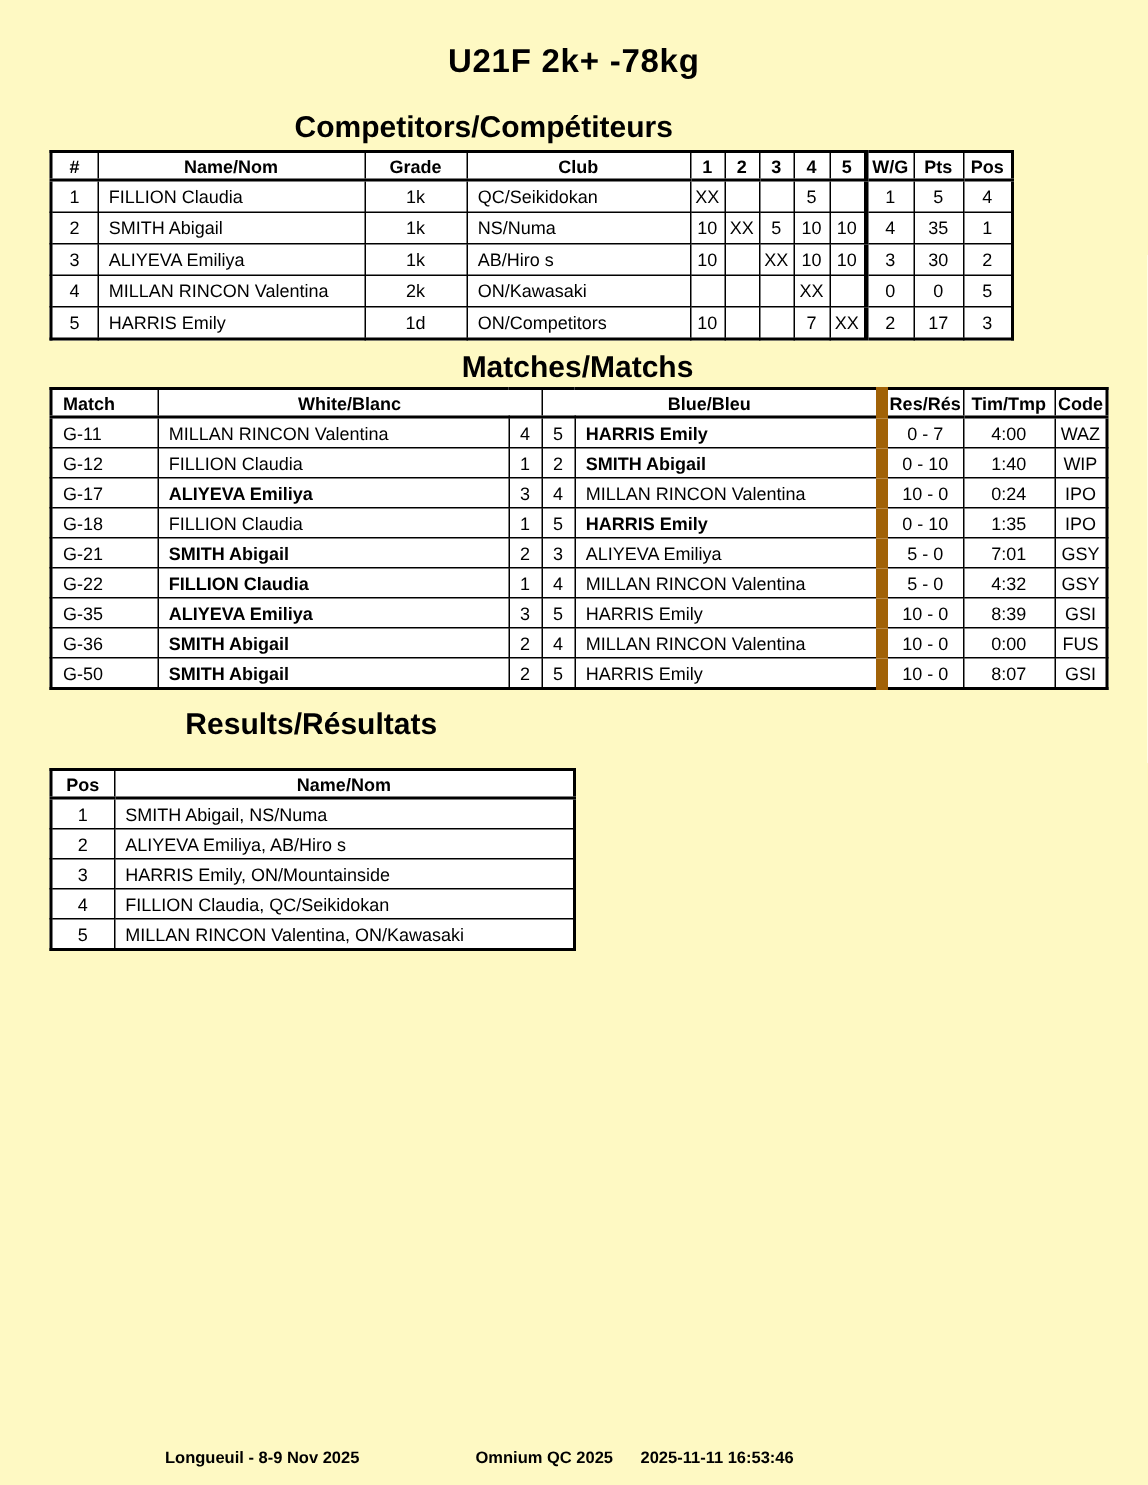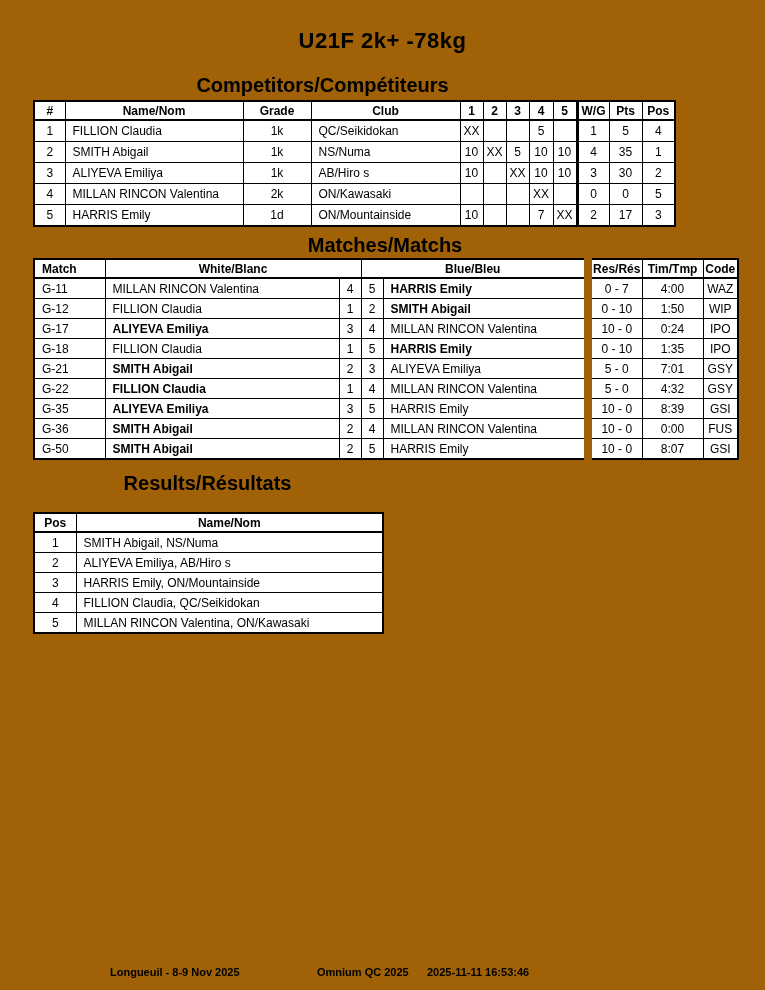--- a/index.html
+++ b/index.html
@@ -1,17 +1,17 @@
 <!DOCTYPE html>
 <html><head>
 <meta charset="utf-8">
 <style>
   html,body{margin:0;padding:0;background:#fff;}
   body{font-family:"Liberation Sans","DejaVu Sans",sans-serif;color:#000;}
-  .page{position:relative;width:765px;height:990px;background:#a16207;overflow:hidden;}
+  .page{position:relative;width:765px;height:990px;background:#fef9c3;overflow:hidden;}
 
   .title{position:absolute;top:28px;left:0;width:765px;text-align:center;
          font-size:22px;font-weight:bold;letter-spacing:0.5px;}
 
   .sec-heading{position:absolute;font-size:20px;font-weight:bold;text-align:center;}
   #h-comp{top:74px;left:0;width:645px;}
   #h-match{top:234px;left:33px;width:704px;}
   #h-res{top:472px;left:33px;width:349px;}
 
   table{position:absolute;left:33px;border-collapse:collapse;table-layout:fixed;
@@ -136,21 +136,21 @@
         <td class="ctr">XX</td>
         <td class="ctr"></td>
         <td class="ctr tl3">0</td>
         <td class="ctr">0</td>
         <td class="ctr">5</td>
       </tr>
       <tr>
         <td class="ctr">5</td>
         <td class="left">HARRIS Emily</td>
         <td class="ctr">1d</td>
-        <td class="left">ON/Mountainside</td>
+        <td class="left">ON/Competitors</td>
         <td class="ctr">10</td>
         <td class="ctr"></td>
         <td class="ctr"></td>
         <td class="ctr">7</td>
         <td class="ctr">XX</td>
         <td class="ctr tl3">2</td>
         <td class="ctr">17</td>
         <td class="ctr">3</td>
       </tr>
     </tbody>
@@ -190,21 +190,21 @@
         <td class="ctr">4:00</td>
         <td class="ctr">WAZ</td>
       </tr>
       <tr class="match-row">
         <td class="left">G-12</td>
         <td class="left">FILLION Claudia</td>
         <td class="ctr">1</td>
         <td class="ctr">2</td>
         <td class="left bold">SMITH Abigail</td>
         <td class="ctr tl2">0 - 10</td>
-        <td class="ctr">1:50</td>
+        <td class="ctr">1:40</td>
         <td class="ctr">WIP</td>
       </tr>
       <tr class="match-row">
         <td class="left">G-17</td>
         <td class="left bold">ALIYEVA Emiliya</td>
         <td class="ctr">3</td>
         <td class="ctr">4</td>
         <td class="left">MILLAN RINCON Valentina</td>
         <td class="ctr tl2">10 - 0</td>
         <td class="ctr">0:24</td>

